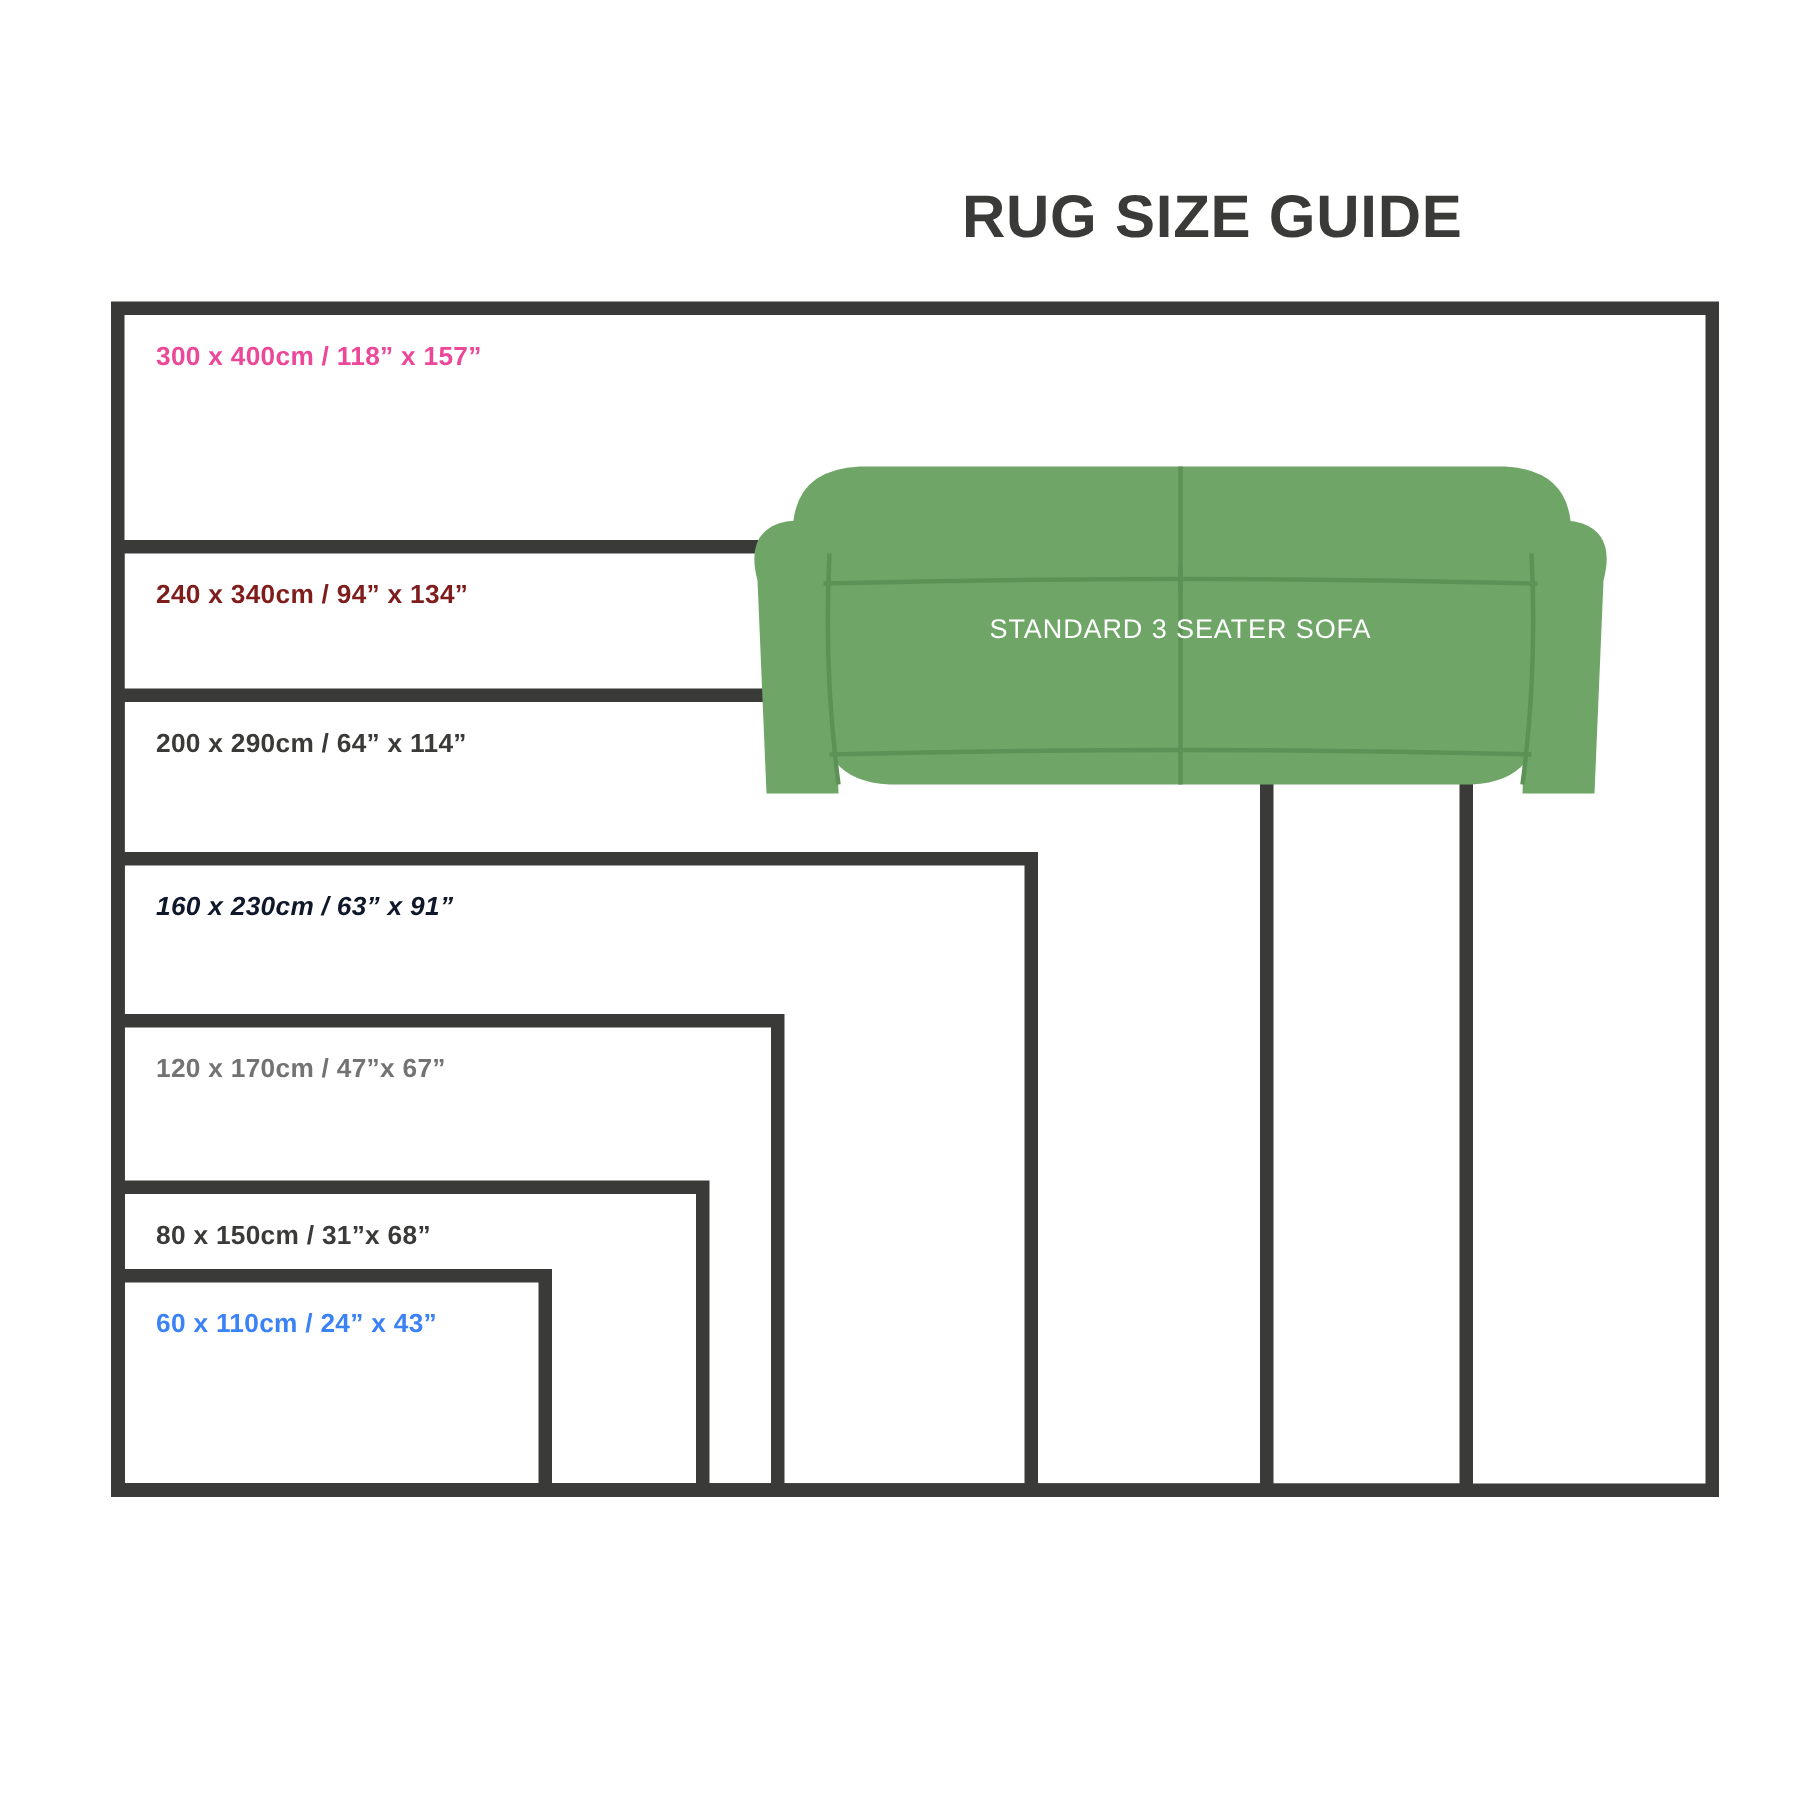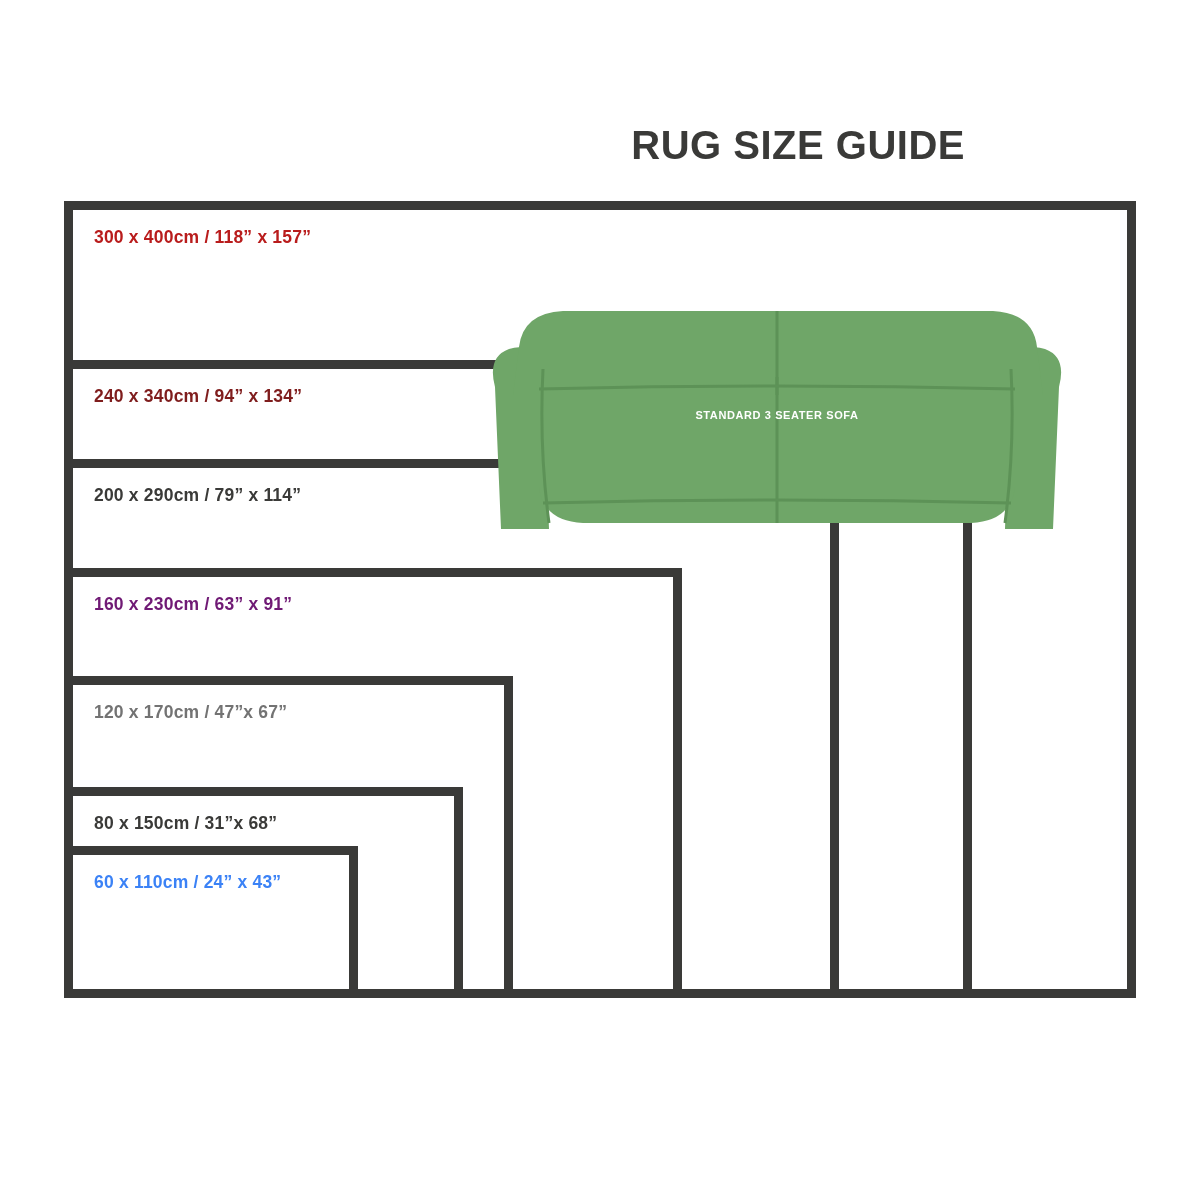--- a/index.html
+++ b/index.html
@@ -9,21 +9,21 @@
   }
   body {
     width: 1200px;
     height: 1200px;
     font-family: "Liberation Sans", sans-serif;
     position: relative;
     overflow: hidden;
   }
   #stage {
     position: absolute;
-    left: 0;
+    left: 10px;
     top: 0;
     width: 1025px;
     height: 1200px;
   }
   .title {
     position: absolute;
     right: 60px;
     top: 123px;
     font-size: 40px;
     font-weight: bold;
@@ -53,22 +53,22 @@
     top: 297px;
     width: 580px;
     height: 237px;
   }
   .sofa-label {
     position: absolute;
     left: 0;
     top: 0;
     width: 580px;
     text-align: center;
-    font-size: 11px;
-    font-weight: bold;
+    font-size: 18px;
+    font-weight: normal;
     color: #ffffff;
     letter-spacing: 0.6px;
     white-space: nowrap;
   }
 </style>
 </head>
 <body>
 
 <div id="stage">
 
@@ -102,21 +102,21 @@
       <path d="M524 72 Q528 150 518 226" stroke="#5d9257" stroke-width="3" fill="none"></path>
     </svg>
     <div class="sofa-label" style="top:112px;">STANDARD 3 SEATER SOFA</div>
   </div>
 
   <div class="rug" id="rug3" style="left: 64px; top: 568px; width: 618px; height: 430px; border-color: rgb(58, 58, 56);"></div>
   <div class="rug" id="rug4" style="left: 64px; top: 676px; width: 449px; height: 322px; border-color: rgb(58, 58, 56);"></div>
   <div class="rug" id="rug5" style="left: 64px; top: 787px; width: 399px; height: 211px; border-color: rgb(58, 58, 56);"></div>
   <div class="rug" id="rug6" style="left: 64px; top: 846px; width: 294px; height: 152px; border-color: rgb(58, 58, 56);"></div>
 
-  <div class="rug-label" id="lab0" style="left: 94px; top: 227px; color: #b91c1c;">300 x 400cm / 118” x 157”</div>
+  <div class="rug-label" id="lab0" style="left: 94px; top: 227px; color: #ec4899;">300 x 400cm / 118” x 157”</div>
   <div class="rug-label" id="lab1" style="left: 94px; top: 386px; color: #7f1d1d;">240 x 340cm / 94” x 134”</div>
-  <div class="rug-label" id="lab2" style="left: 94px; top: 485px; color: rgb(58, 58, 56);">200 x 290cm / 79” x 114”</div>
-  <div class="rug-label" id="lab3" style="left: 94px; top: 594px; color: #701a75;">160 x 230cm / 63” x 91”</div>
+  <div class="rug-label" id="lab2" style="left: 94px; top: 485px; color: rgb(58, 58, 56);">200 x 290cm / 64” x 114”</div>
+  <div class="rug-label" id="lab3" style="left: 94px; top: 594px; color: #0f172a; font-style: italic;">160 x 230cm / 63” x 91”</div>
   <div class="rug-label" id="lab4" style="left: 94px; top: 702px; color: #737373;">120 x 170cm / 47”x 67”</div>
   <div class="rug-label" id="lab5" style="left: 94px; top: 813px; color: rgb(58, 58, 56);">80 x 150cm / 31”x 68”</div>
   <div class="rug-label" id="lab6" style="left: 94px; top: 872px; color: #3b82f6;">60 x 110cm / 24” x 43”</div>
 
 </div>
 
 </body></html>

